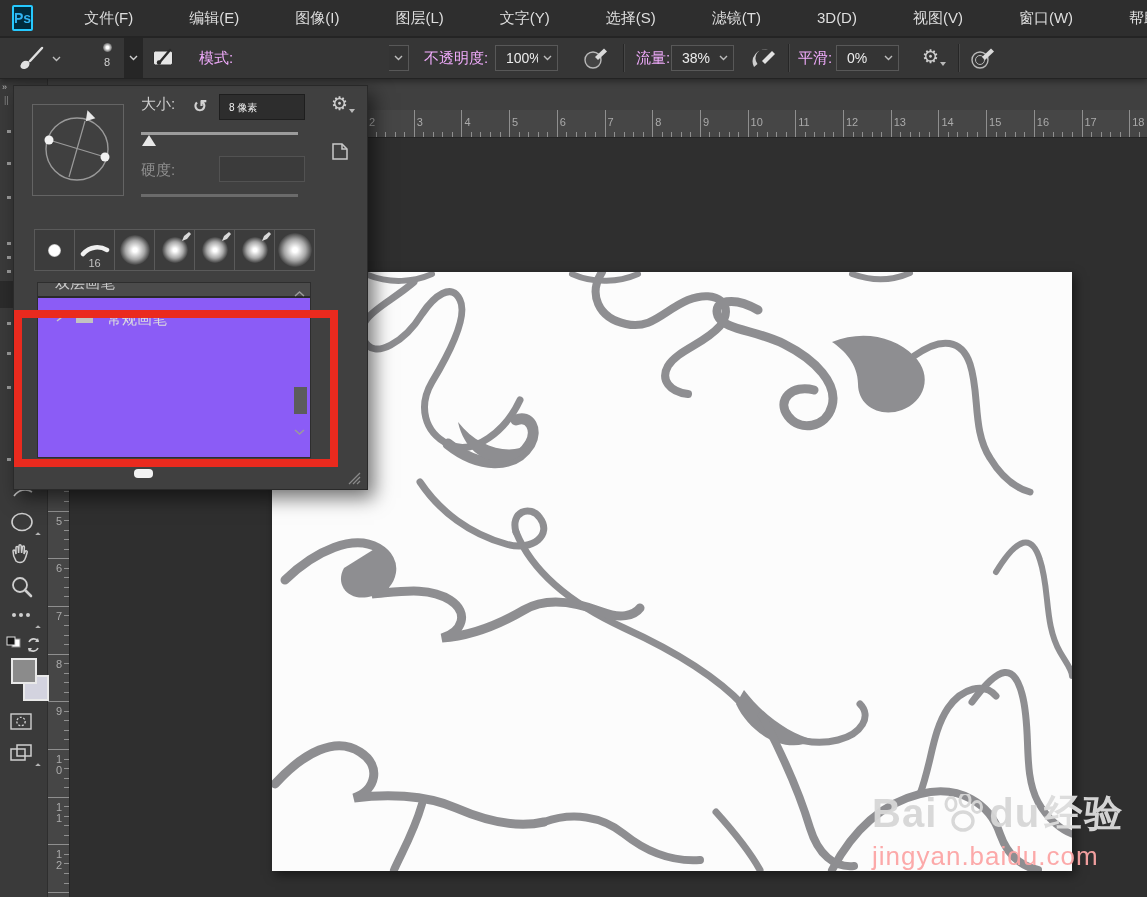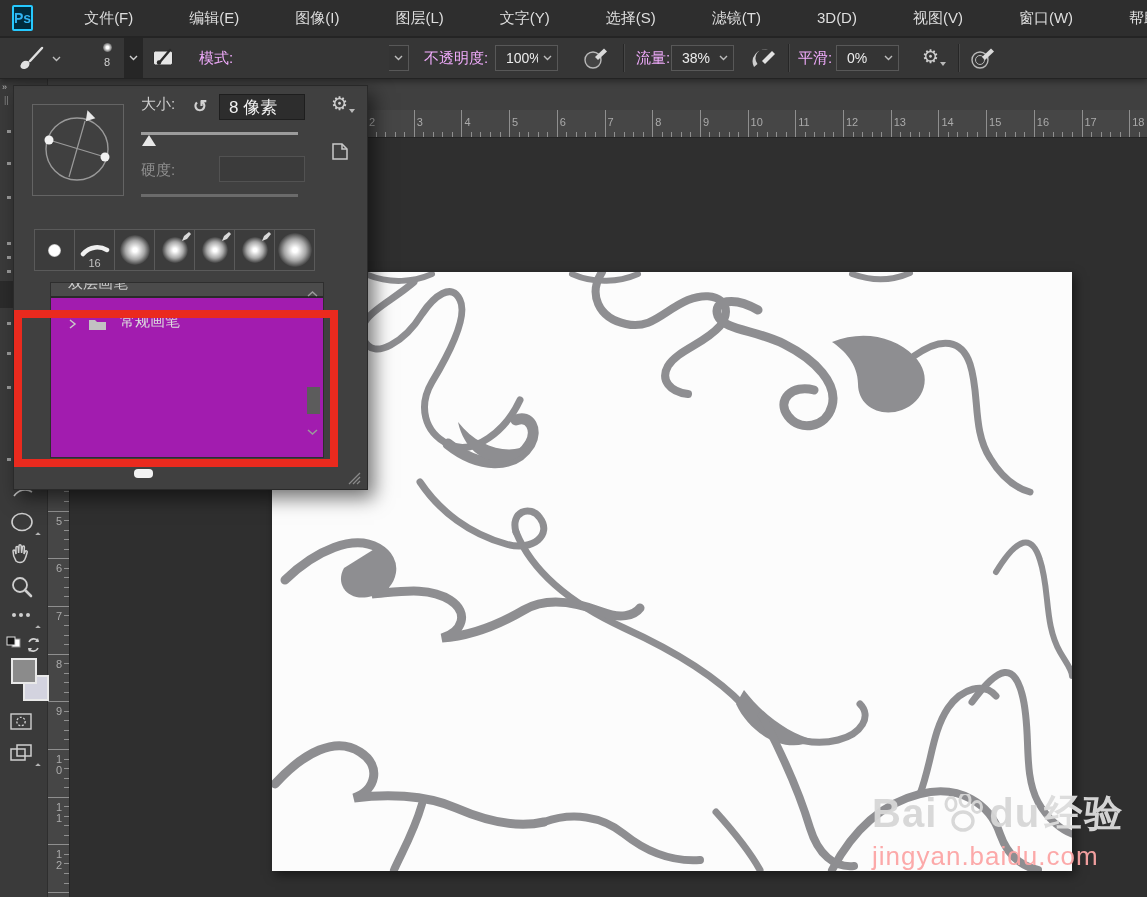--- a/index.html
+++ b/index.html
@@ -75,46 +75,46 @@
   #bg-swatch{position:absolute;left:23px;top:597px;width:26px;height:26px;background:#d3d3df;
              border:2px solid #e9e9e9;z-index:1;box-sizing:border-box;}
 
   
   #brush-panel{position:absolute;left:13px;top:85px;width:355px;height:405px;background:#404040;
                border:1px solid #2a2a2a;box-shadow:6px 8px 18px rgba(0,0,0,.55);z-index:60;box-sizing:border-box;}
   #angle-box{position:absolute;left:18px;top:18px;width:90px;height:90px;border:1px solid #646464;}
   .pn-label{position:absolute;color:#cfcfcf;font-size:15px;}
   .pn-label.dim{color:#8f8f8f;}
   #size-input{position:absolute;left:205px;top:8px;width:86px;height:26px;background:#2d2d2d;
-              border:1px solid #1e1e1e;color:#f2f2f2;font-size:17px;line-height:26px;padding-left:9px;box-sizing:border-box;}
+              border:1px solid #1e1e1e;color:#f2f2f2;font-size:10px;line-height:26px;padding-left:9px;box-sizing:border-box;}
   #hard-input{position:absolute;left:205px;top:70px;width:86px;height:26px;background:#3b3b3b;
               border:1px solid #525252;box-sizing:border-box;}
   .slider{position:absolute;left:127px;width:157px;height:3px;}
   #slider1{top:46px;background:#9c9c9c;}
   #slider2{top:108px;background:#6b6b6b;}
   #slider1-thumb{position:absolute;left:128px;top:49px;width:0;height:0;
                  border-left:7px solid transparent;border-right:7px solid transparent;
                  border-bottom:11px solid #e8e8e8;}
   #reset-icon{position:absolute;left:179px;top:10px;color:#d2d2d2;font-size:17px;font-weight:bold;}
   #panel-gear{position:absolute;left:317px;top:8px;}
   #preset-row{position:absolute;left:20px;top:143px;display:flex;border:1px solid #5a5a5a;}
   .pcell{width:39px;height:40px;background:#3c3c3c;border-right:1px solid #5a5a5a;position:relative;
          display:flex;align-items:center;justify-content:center;}
   .pcell:last-child{border-right:none;}
   .soft{border-radius:50%;background:radial-gradient(circle,#ffffff 10%,rgba(255,255,255,.55) 45%,rgba(255,255,255,0) 72%);}
   .hard{width:13px;height:13px;border-radius:50%;
         background:radial-gradient(circle,#ffffff 55%,rgba(255,255,255,.35) 80%,transparent 100%);}
   .badge{position:absolute;top:1px;right:2px;}
   .pnum{position:absolute;bottom:1px;width:100%;text-align:center;color:#c2c2c2;font-size:11px;}
 
-  #brush-list{position:absolute;left:36px;top:196px;width:274px;height:176px;background:#a21caf;
+  #brush-list{position:absolute;left:23px;top:196px;width:274px;height:176px;background:#8b5cf6;
               border:1px solid #2e2e2e;box-sizing:border-box;}
   #clip-row{height:13px;background:#4b4b4b;overflow:hidden;border-bottom:2px solid #2a2a2a;}
   #clip-row span{display:block;margin-top:-9px;padding-left:17px;color:#cccccc;font-size:15px;}
-  .folder-row{height:33px;display:flex;align-items:flex-end;color:#dddddd;font-size:15px;}
+  .folder-row{height:33px;display:flex;align-items:flex-start;color:#dddddd;font-size:15px;margin-top:12px;}
   .folder-row .chev-i{margin-left:14px;}
   .folder-row .fold-i{margin-left:9px;}
   .folder-row .flabel{margin-left:13px;}
   #sel-brush{position:absolute;left:24px;top:94px;width:230px;height:70px;background:#3a3a3a;
              border:2px solid #2ba7ff;box-sizing:border-box;}
   #sel-brush .blabel{position:absolute;left:7px;bottom:5px;color:#e8e8e8;font-size:15px;white-space:nowrap;}
   #list-scroll-thumb{position:absolute;right:3px;top:104px;width:13px;height:27px;background:#5c5c5c;}
   .scroll-chev{position:absolute;right:4px;color:#9b9b9b;}
   #hbar{position:absolute;left:27px;top:373px;width:263px;height:6px;background:#9a9a9a;border-radius:3px;}
   #panel-handle{position:absolute;left:120px;top:383px;width:19px;height:9px;background:#f2f2f2;border-radius:4px;}

